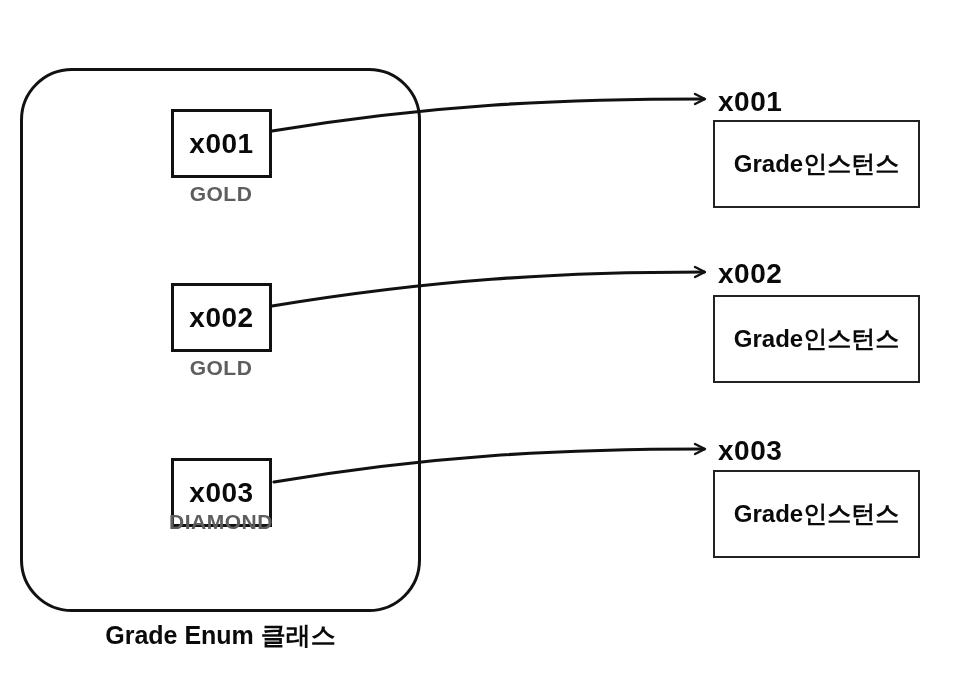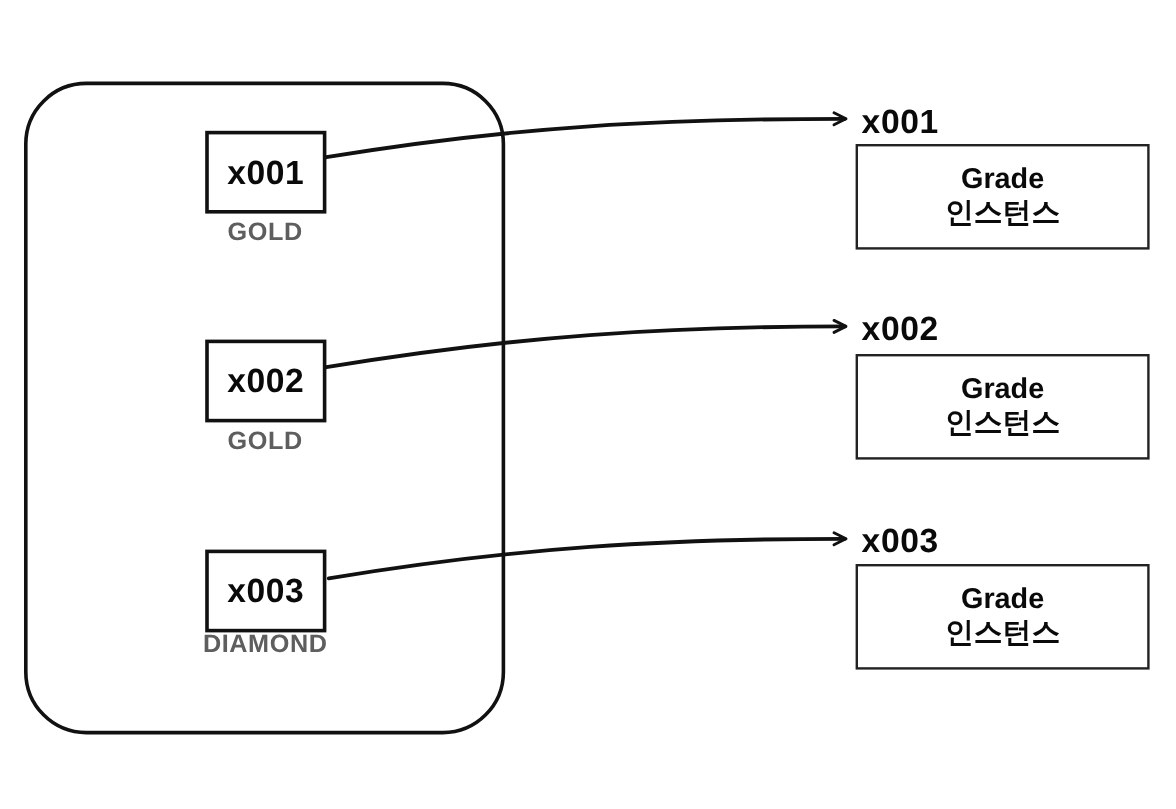--- a/index.html
+++ b/index.html
@@ -40,42 +40,42 @@
   .entry-box.e1{top:283px;}
   .entry-box.e2{top:458px;}
   .entry-name{
     position:absolute;left:121px;width:200px;
     text-align:center;
     font-size:21px;font-weight:bold;color:var(--muted);
     letter-spacing:0.5px;line-height:26px;
   }
   .entry-name.n0{top:181px;}
   .entry-name.n1{top:355px;}
-  .entry-name.n2{top:524px;}
+  .entry-name.n2{top:509px;}
   .enum-caption{
     position:absolute;left:20px;top:620px;width:401px;
     text-align:center;
     font-size:25px;font-weight:bold;color:var(--text);
     line-height:30px;
   }
   .inst-ref{
     position:absolute;left:718px;width:200px;
     font-size:28px;font-weight:bold;color:var(--text);
     line-height:34px;letter-spacing:0.5px;
     text-align:left;
   }
   .inst-ref.r0{top:85px;}
   .inst-ref.r1{top:257px;}
   .inst-ref.r2{top:434px;}
   .inst-box{
-    position:absolute;left:713px;width:245px;height:88px;
+    position:absolute;left:713px;width:207px;height:88px;
     border:2px solid #222222;
     box-sizing:border-box;
     background:var(--bg);
-    display:flex;flex-direction:column;align-items:center;justify-content:center;
+    display:flex;flex-direction:row;align-items:center;justify-content:center;
     color:var(--text);
   }
   .inst-box.b0{top:120px;}
   .inst-box.b1{top:295px;}
   .inst-box.b2{top:470px;}
   .inst-line1,.inst-line2{
     font-size:24px;font-weight:bold;line-height:28px;text-align:center;
   }
 </style>
 </head>
@@ -93,20 +93,21 @@
   <div class="entry-box e1">
     <span>x002</span>
   </div>
   <div class="entry-name n1">GOLD</div>
 
   <div class="entry-box e2">
     <span>x003</span>
   </div>
   <div class="entry-name n2">DIAMOND</div>
 
+  <div class="enum-caption">Grade Enum 클래스</div>
 
   <div class="inst-ref r0">x001</div>
   <div class="inst-ref r1">x002</div>
   <div class="inst-ref r2">x003</div>
 
   <div class="inst-box b0">
     <div class="inst-line1">Grade</div>
     <div class="inst-line2">인스턴스</div>
   </div>
   <div class="inst-box b1">

